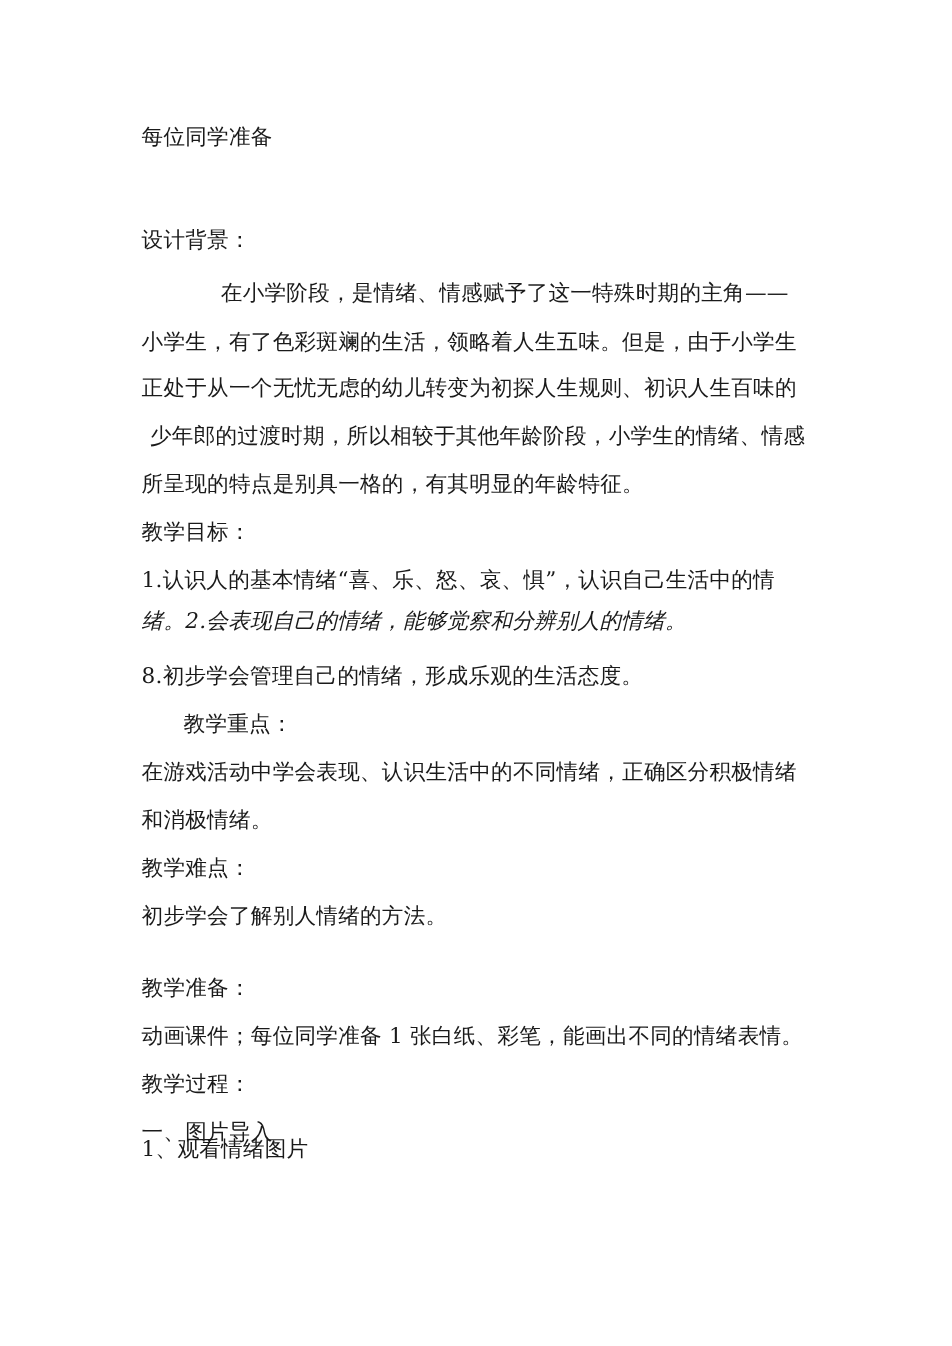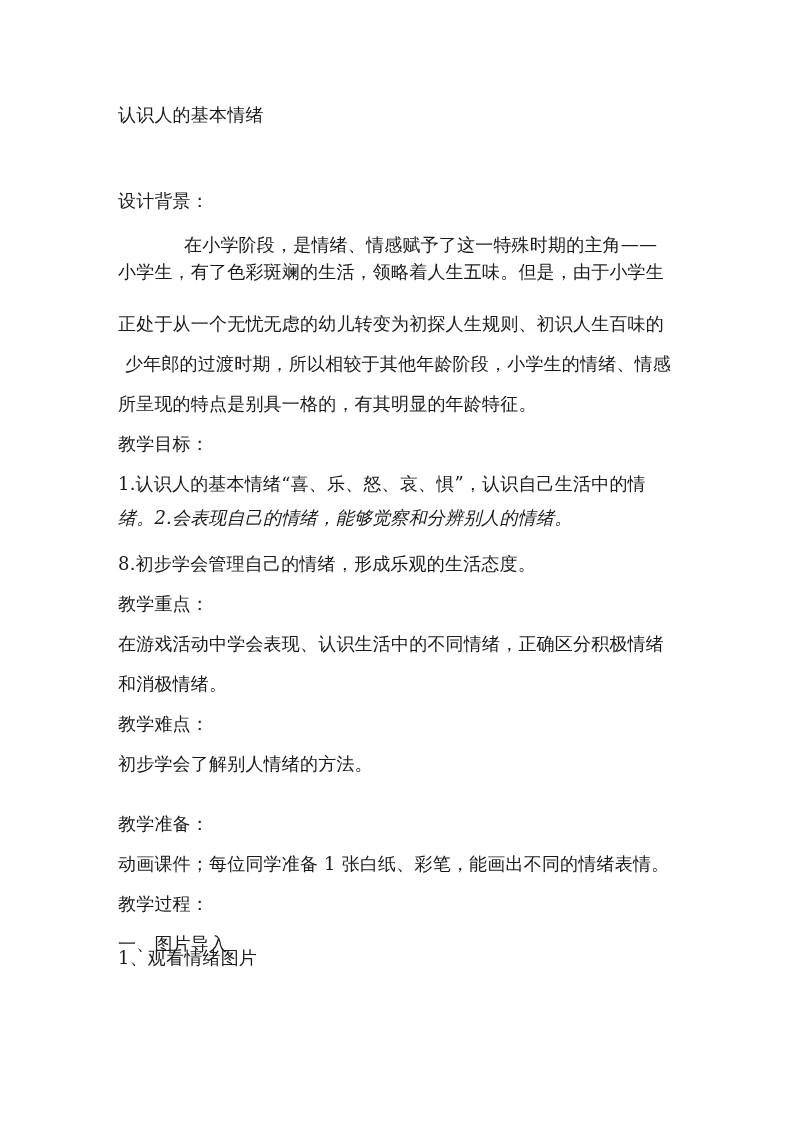--- a/index.html
+++ b/index.html
@@ -33,35 +33,35 @@
     }
     .indent {
       left: 184px;
     }
   </style>
 </head>
 <body>
 
 <div class="page">
 
-  <div class="line" style="top:104px;">认识人的基本情绪</div>
+  <div class="line" style="top:104px;">每位同学准备</div>
 
   <div class="line" style="top:190px;">设计背景：</div>
   <div class="line indent" style="top:234px;">在小学阶段，是情绪、情感赋予了这一特殊时期的主角——</div>
-  <div class="line" style="top:261px;">小学生，有了色彩斑斓的生活，领略着人生五味。但是，由于小学生</div>
+  <div class="line" style="top:275px;">小学生，有了色彩斑斓的生活，领略着人生五味。但是，由于小学生</div>
   <div class="line" style="top:313px;">正处于从一个无忧无虑的幼儿转变为初探人生规则、初识人生百味的</div>
   <div class="line" style="top:353px;text-align:center;">少年郎的过渡时期，所以相较于其他年龄阶段，小学生的情绪、情感</div>
   <div class="line" style="top:393px;">所呈现的特点是别具一格的，有其明显的年龄特征。</div>
 
   <div class="line" style="top:433px;">教学目标：</div>
   <div class="line" style="top:473px;">1.认识人的基本情绪“喜、乐、怒、哀、惧”，认识自己生活中的情</div>
   <div class="line" style="top:507px;font-style:italic;">绪。2.会表现自己的情绪，能够觉察和分辨别人的情绪。</div>
   <div class="line" style="top:553px;">8.初步学会管理自己的情绪，形成乐观的生活态度。</div>
 
-  <div class="line" style="top:593px;">教学重点：</div>
+  <div class="line" style="top:593px;margin-left:35px;">教学重点：</div>
   <div class="line" style="top:633px;">在游戏活动中学会表现、认识生活中的不同情绪，正确区分积极情绪</div>
   <div class="line" style="top:673px;">和消极情绪。</div>
 
   <div class="line" style="top:713px;">教学难点：</div>
   <div class="line" style="top:753px;">初步学会了解别人情绪的方法。</div>
 
   <div class="line" style="top:813px;">教学准备：</div>
   <div class="line" style="top:853px;">动画课件；每位同学准备 1 张白纸、彩笔，能画出不同的情绪表情。</div>
 
   <div class="line" style="top:893px;">教学过程：</div>

